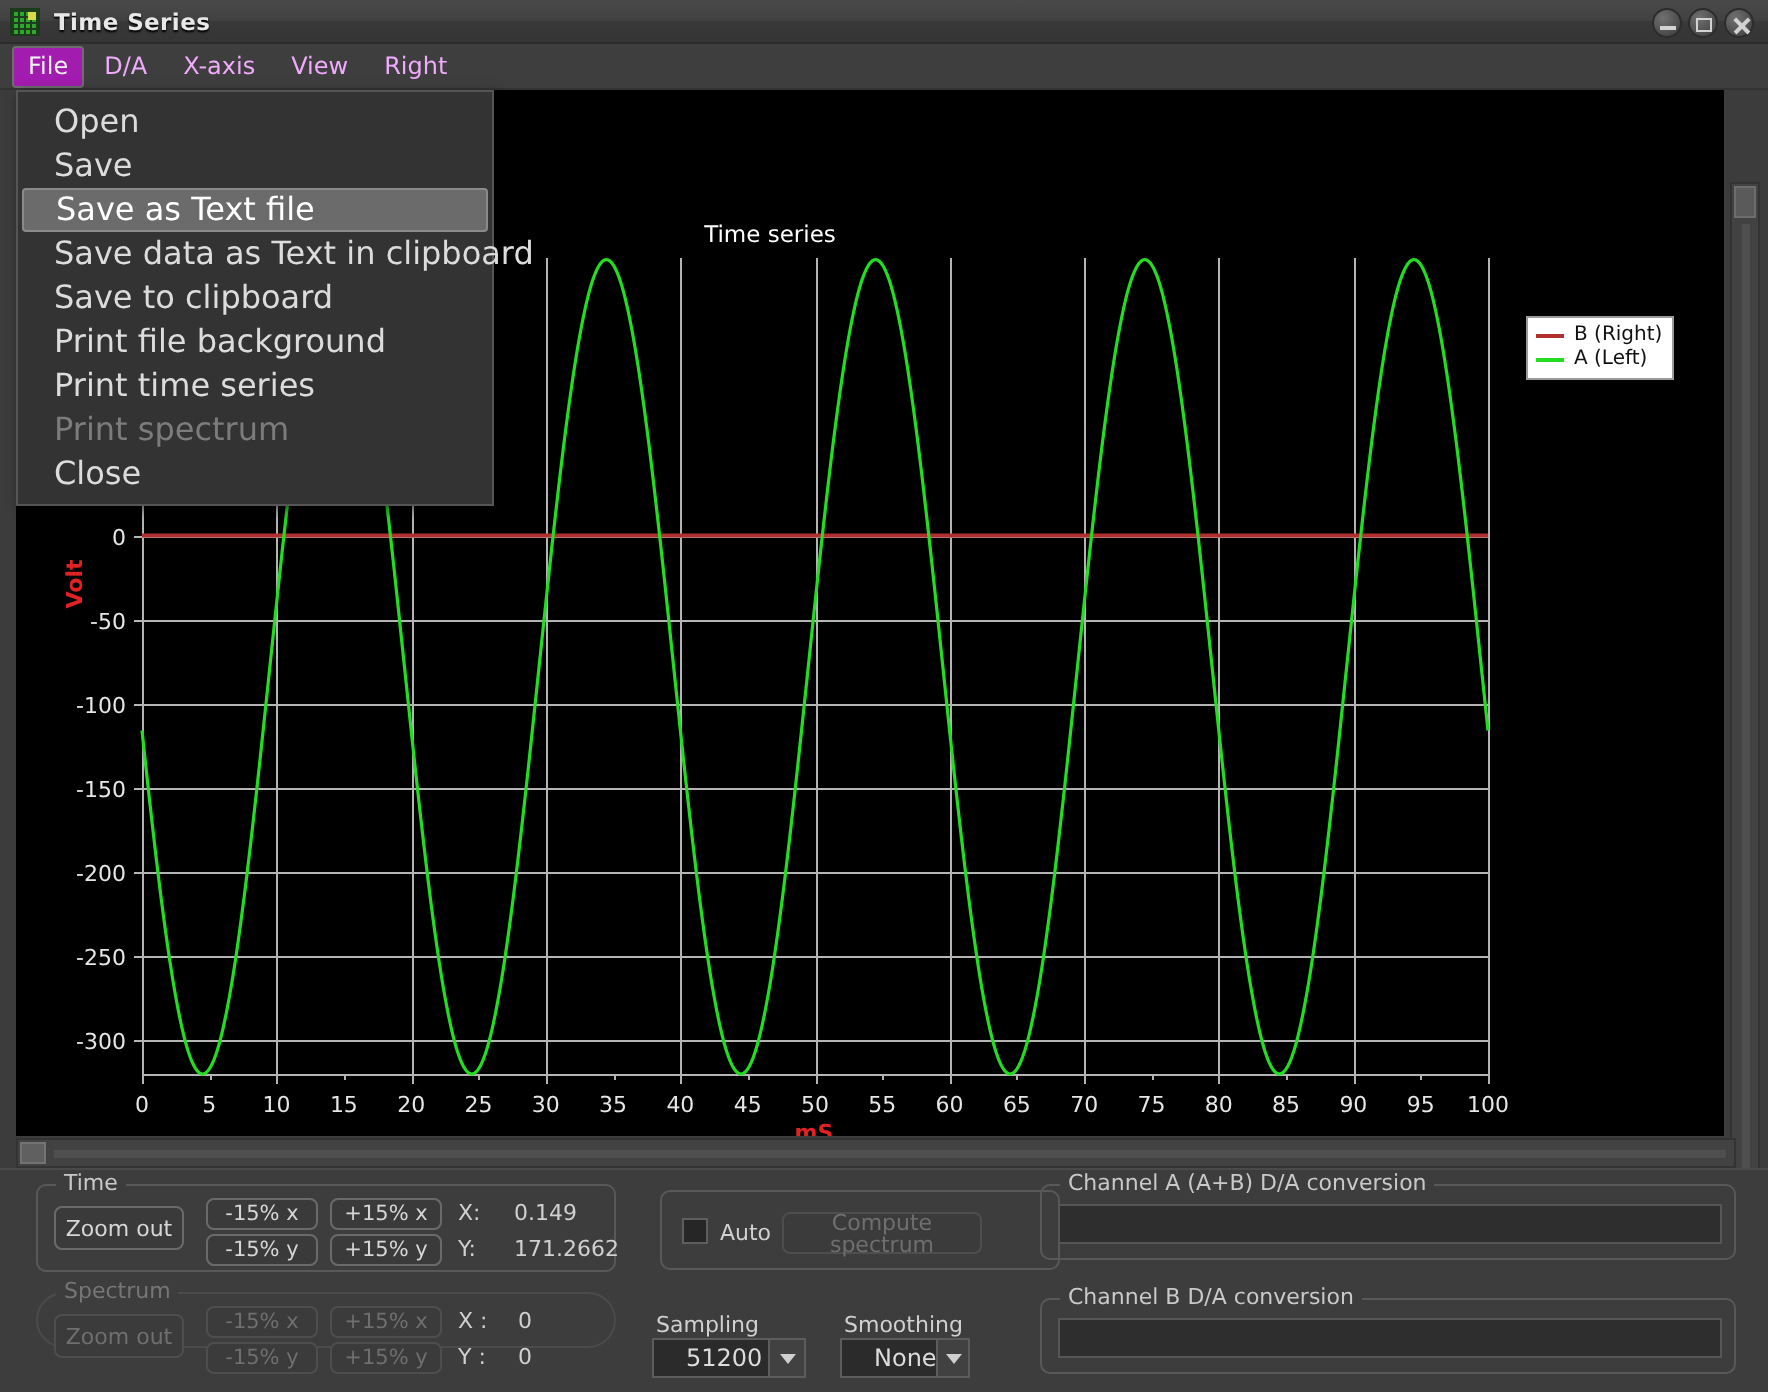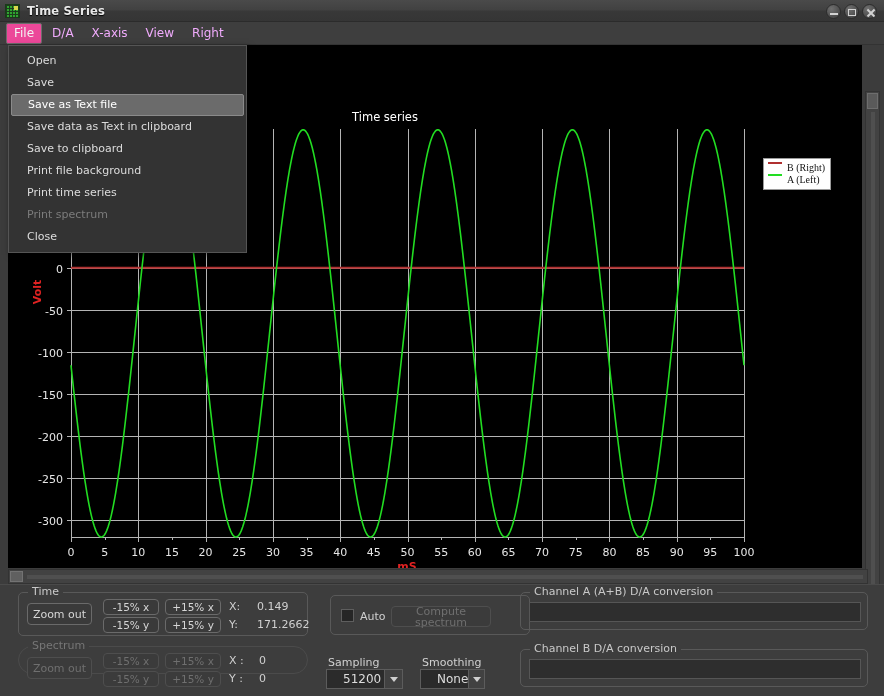--- a/index.html
+++ b/index.html
@@ -66,21 +66,21 @@
     border-bottom: 1px solid #333;
     display: flex; align-items: center; padding-left: 6px;
   }
   .menu-item {
     font-size: 12px; color: #f0abfc;
     padding: 2px 7px 3px 7px; margin-right: 2px;
     border: 1px solid transparent; border-radius: 2px;
     line-height: 14px;
   }
   .menu-item.active {
-    background: #ec4899;
+    background: #a21caf;
     border-color: #6d6d6d;
     color: #f2f2f2;
   }
 
   
   .client {
     position: absolute; left: 0; top: 45px; width: 884px; height: 523px;
     background: #3c3c3c;
   }
   .plot-host {
@@ -115,36 +115,36 @@
   
   .chart-svg { display: block; }
   .legend-box {
     position: absolute; background: #ffffff;
     border: 1px solid #9a9a9a;
     padding: 3px 5px 3px 4px;
     font-size: 10px; color: #111;
     font-family: "DejaVu Sans", sans-serif;
     line-height: 12px;
   }
-  .legend-row { display: flex; align-items: flex-start; white-space: nowrap; font-family: Liberation Serif, serif; }
+  .legend-row { display: flex; align-items: center; white-space: nowrap; }
   .legend-swatch { width: 14px; height: 2px; margin-right: 5px; display: inline-block; }
 
   
   .popup {
     position: absolute; left: 8px; top: 45px; width: 239px;
     background: #333333;
     border: 1px solid #555;
     padding: 4px 0px;
     z-index: 50;
     box-shadow: 2px 2px 6px rgba(0,0,0,0.55);
   }
   .popup-item {
     height: 22px; line-height: 22px;
     padding-left: 18px;
-    font-size: 11px; color: #dcdcdc;
+    font-size: 16px; color: #dcdcdc;
     white-space: nowrap;
   }
   .popup-item.selected {
     background: #6b6b6b;
     border: 1px solid #8a8a8a;
     color: #ffffff;
     height: 22px; line-height: 20px;
     margin: 0 2px;
     padding-left: 16px;
     border-radius: 2px;

